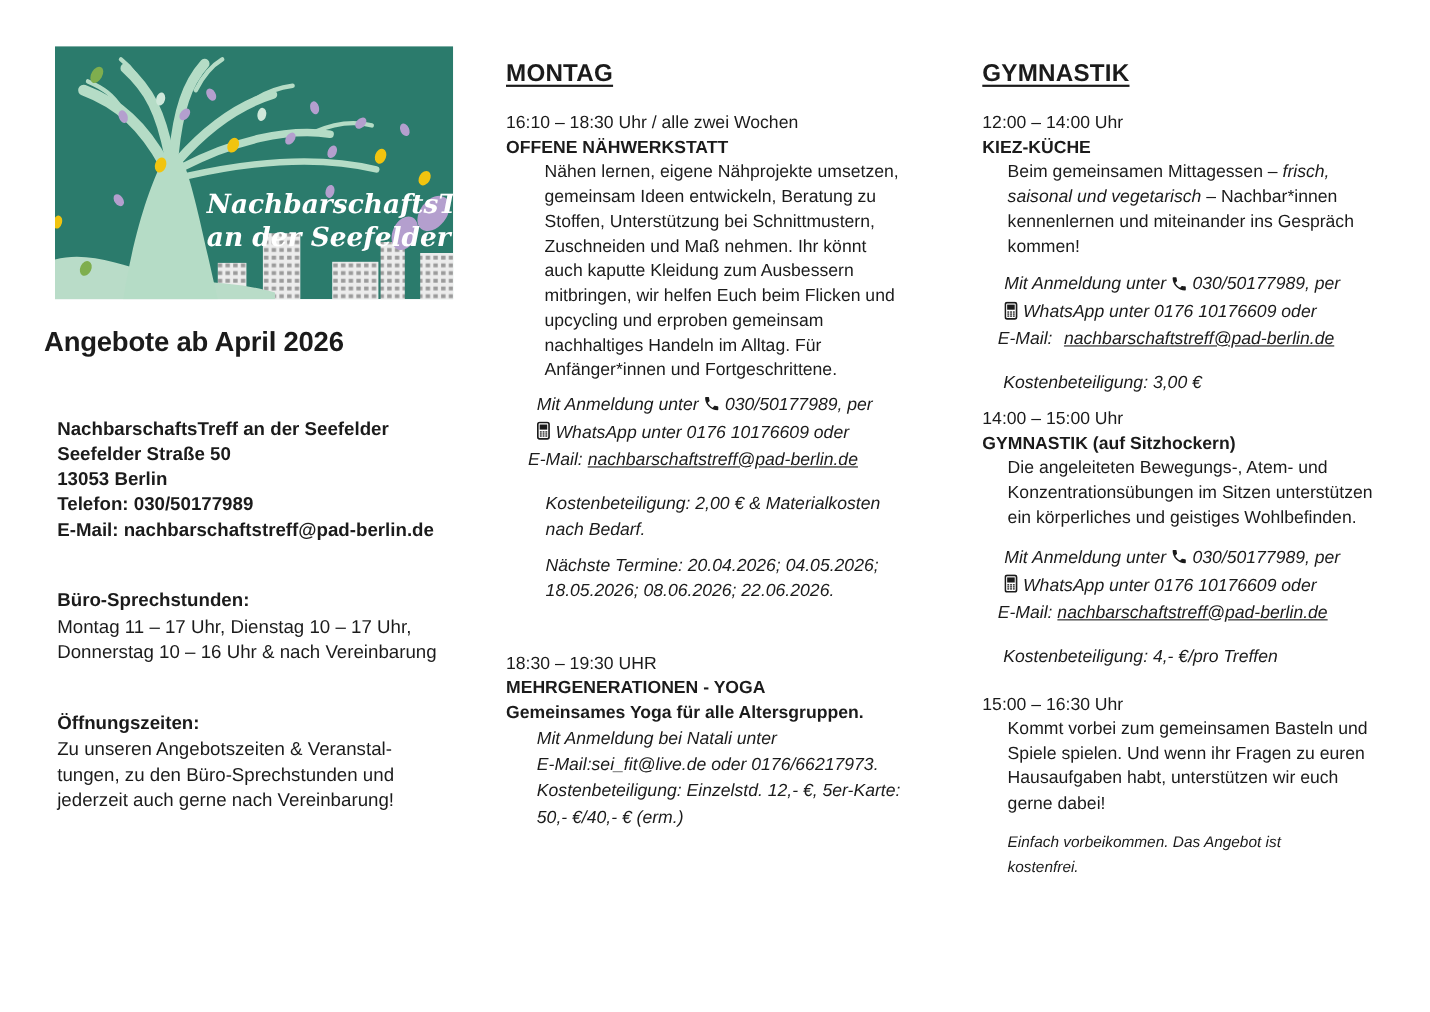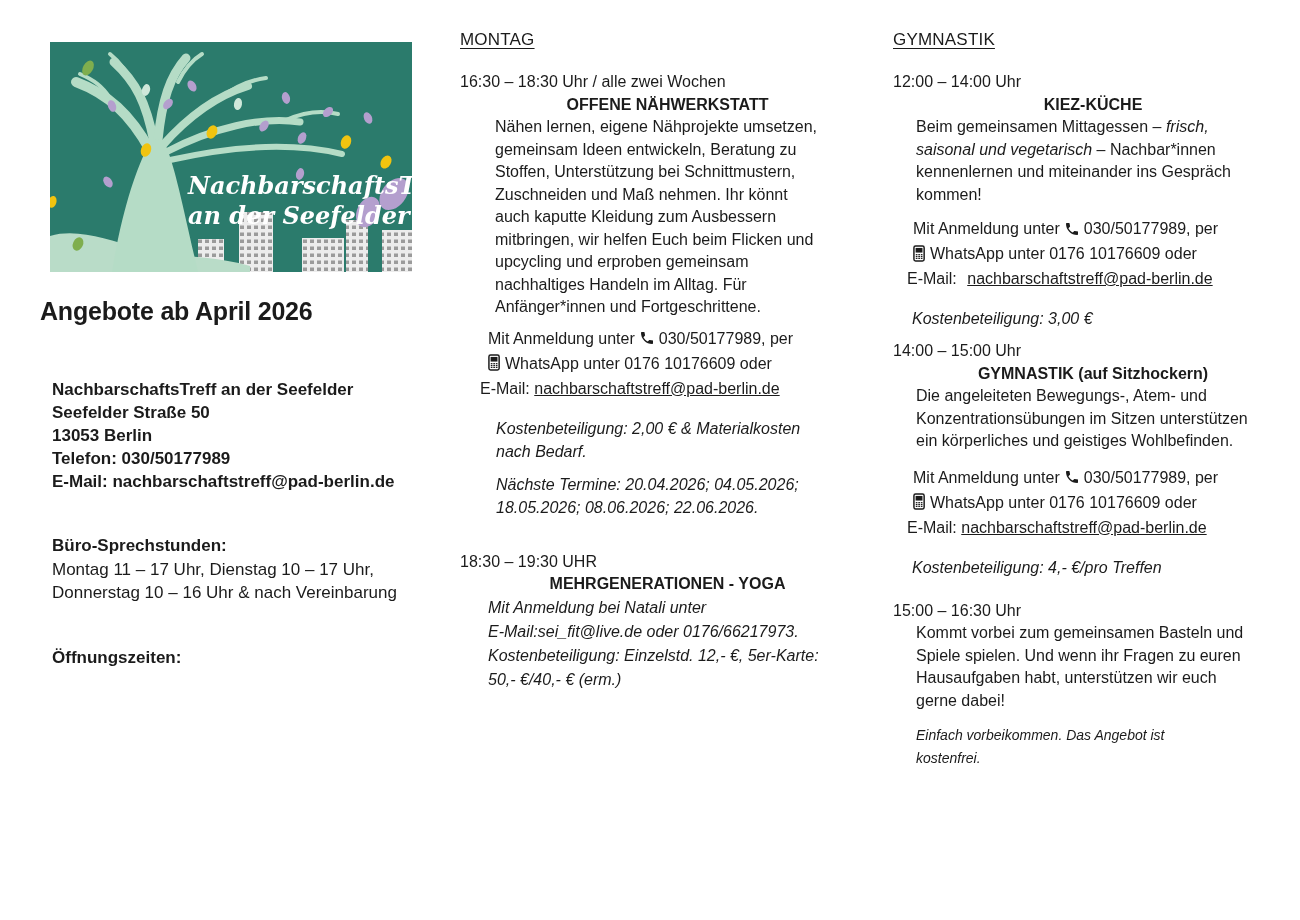--- a/index.html
+++ b/index.html
@@ -16,29 +16,29 @@
   
   .logo-svg { display:block; margin:42px 0 0 10px; width:362px; height:230px; }
   .logo-text { font-family:"DejaVu Serif", serif; font-style:italic; font-weight:bold; fill:#ffffff; font-size:24px; }
   .page-title { margin-top:25px; font-size:25px; font-weight:bold; letter-spacing:-0.2px; }
   .address { margin:52px 0 0 12px; font-weight:bold; font-size:17px; line-height:23px; white-space:pre-line; }
   .left-block { margin:41px 0 0 12px; font-size:17px; line-height:23.5px; }
   .block-label { font-weight:bold; }
   .ml { white-space:pre-line; }
 
   
-  .day-header { padding-top:30px; font-weight:normal; font-size:17px; text-decoration:underline; text-underline-offset:3px; letter-spacing:0.2px; }
+  .day-header { padding-top:54px; font-weight:bold; font-size:22px; text-decoration:underline; text-underline-offset:3px; letter-spacing:0.2px; }
   .time  { font-size:16px; line-height:22.5px; }
-  .etitle{ font-weight:bold; font-size:16px; line-height:22.5px;text-align:center; }
+  .etitle{ font-weight:bold; font-size:16px; line-height:22.5px; }
   .esub  { font-weight:bold; font-size:16px; line-height:22.5px; }
   .desc  { font-size:16px; line-height:22.5px; }
   .ital  { font-style:italic; }
   .ind-m { padding-left:35px; }
   .ind-t { padding-left:23px; }
-  .reg   { font-size:16px; line-height:25px; margin-top:7px; }
+  .reg   { font-style:italic; font-size:16px; line-height:25px; margin-top:7px; }
   .reg-line { white-space:nowrap; }
   .reg .icon-svg { vertical-align:-2.5px; margin:0 4px; }
   .email { text-decoration:underline; }
   .cost  { font-style:italic; font-size:16px; line-height:23px; margin-top:16px; }
   .dates { font-style:italic; font-size:16px; line-height:23px; margin-top:10px; }
   .note  { font-style:italic; font-size:14px; line-height:22.5px; margin-top:12px; }
   .mt-time { margin-top:21px; }
 </style>
 </head>
 <body>
@@ -117,27 +117,30 @@
 E-Mail: nachbarschaftstreff@pad-berlin.de</div>
 
     <div class="left-block">
       <div class="block-label">Büro-Sprechstunden:</div>
       <div class="ml">Montag 11 – 17 Uhr, Dienstag 10 – 17 Uhr,
 Donnerstag 10 – 16 Uhr &amp; nach Vereinbarung</div>
     </div>
 
     <div class="left-block">
       <div class="block-label">Öffnungszeiten:</div>
+      <div class="ml">Zu unseren Angebotszeiten &amp; Veranstal-
+tungen, zu den Büro-Sprechstunden und
+jederzeit auch gerne nach Vereinbarung!</div>
     </div>
   </div>
 
   <div class="col" id="col-mon">
     <div class="day-header">MONTAG</div>
 
-    <div class="time mt-time">16:30 – 18:30 Uhr / alle zwei Wochen</div>
+    <div class="time mt-time">16:10 – 18:30 Uhr / alle zwei Wochen</div>
     <div class="etitle">OFFENE NÄHWERKSTATT</div>
     <div class="desc ml ind-m">Nähen lernen, eigene Nähprojekte umsetzen,
 gemeinsam Ideen entwickeln, Beratung zu
 Stoffen, Unterstützung bei Schnittmustern,
 Zuschneiden und Maß nehmen. Ihr könnt
 auch kaputte Kleidung zum Ausbessern
 mitbringen, wir helfen Euch beim Flicken und
 upcycling und erproben gemeinsam
 nachhaltiges Handeln im Alltag. Für
 Anfänger*innen und Fortgeschrittene.</div>
@@ -162,22 +165,23 @@
             </g>
           </svg><span>WhatsApp unter 0176 10176609 oder</span></div>
       <div class="reg-line" style="margin-left:-8px"><span>E-Mail:</span> <span class="email">nachbarschaftstreff@pad-berlin.de</span></div>
     </div>
 
     <div class="cost ml" style="padding-left:36px">Kostenbeteiligung: 2,00 € &amp; Materialkosten
 nach Bedarf.</div>
     <div class="dates ml" style="padding-left:36px">Nächste Termine: 20.04.2026; 04.05.2026;
 18.05.2026; 08.06.2026; 22.06.2026.</div>
 
-    <div class="time" style="margin-top:32px">18:30 – 19:30 UHR</div>
+    <div class="time" style="margin-top:44px">18:30 – 19:30 UHR</div>
     <div class="etitle">MEHRGENERATIONEN - YOGA</div>
+    <div class="esub">Gemeinsames Yoga für alle Altersgruppen.</div>
     <div class="desc ml ital" style="padding-left:28px; line-height:24px">Mit Anmeldung bei Natali unter
 E-Mail:sei_fit@live.de oder 0176/66217973.
 Kostenbeteiligung: Einzelstd. 12,- €, 5er-Karte:
 50,- €/40,- € (erm.)</div>
   </div>
 
   <div class="col" id="col-tue">
     <div class="day-header">GYMNASTIK</div>
 
     <div class="time mt-time">12:00 – 14:00 Uhr</div>

